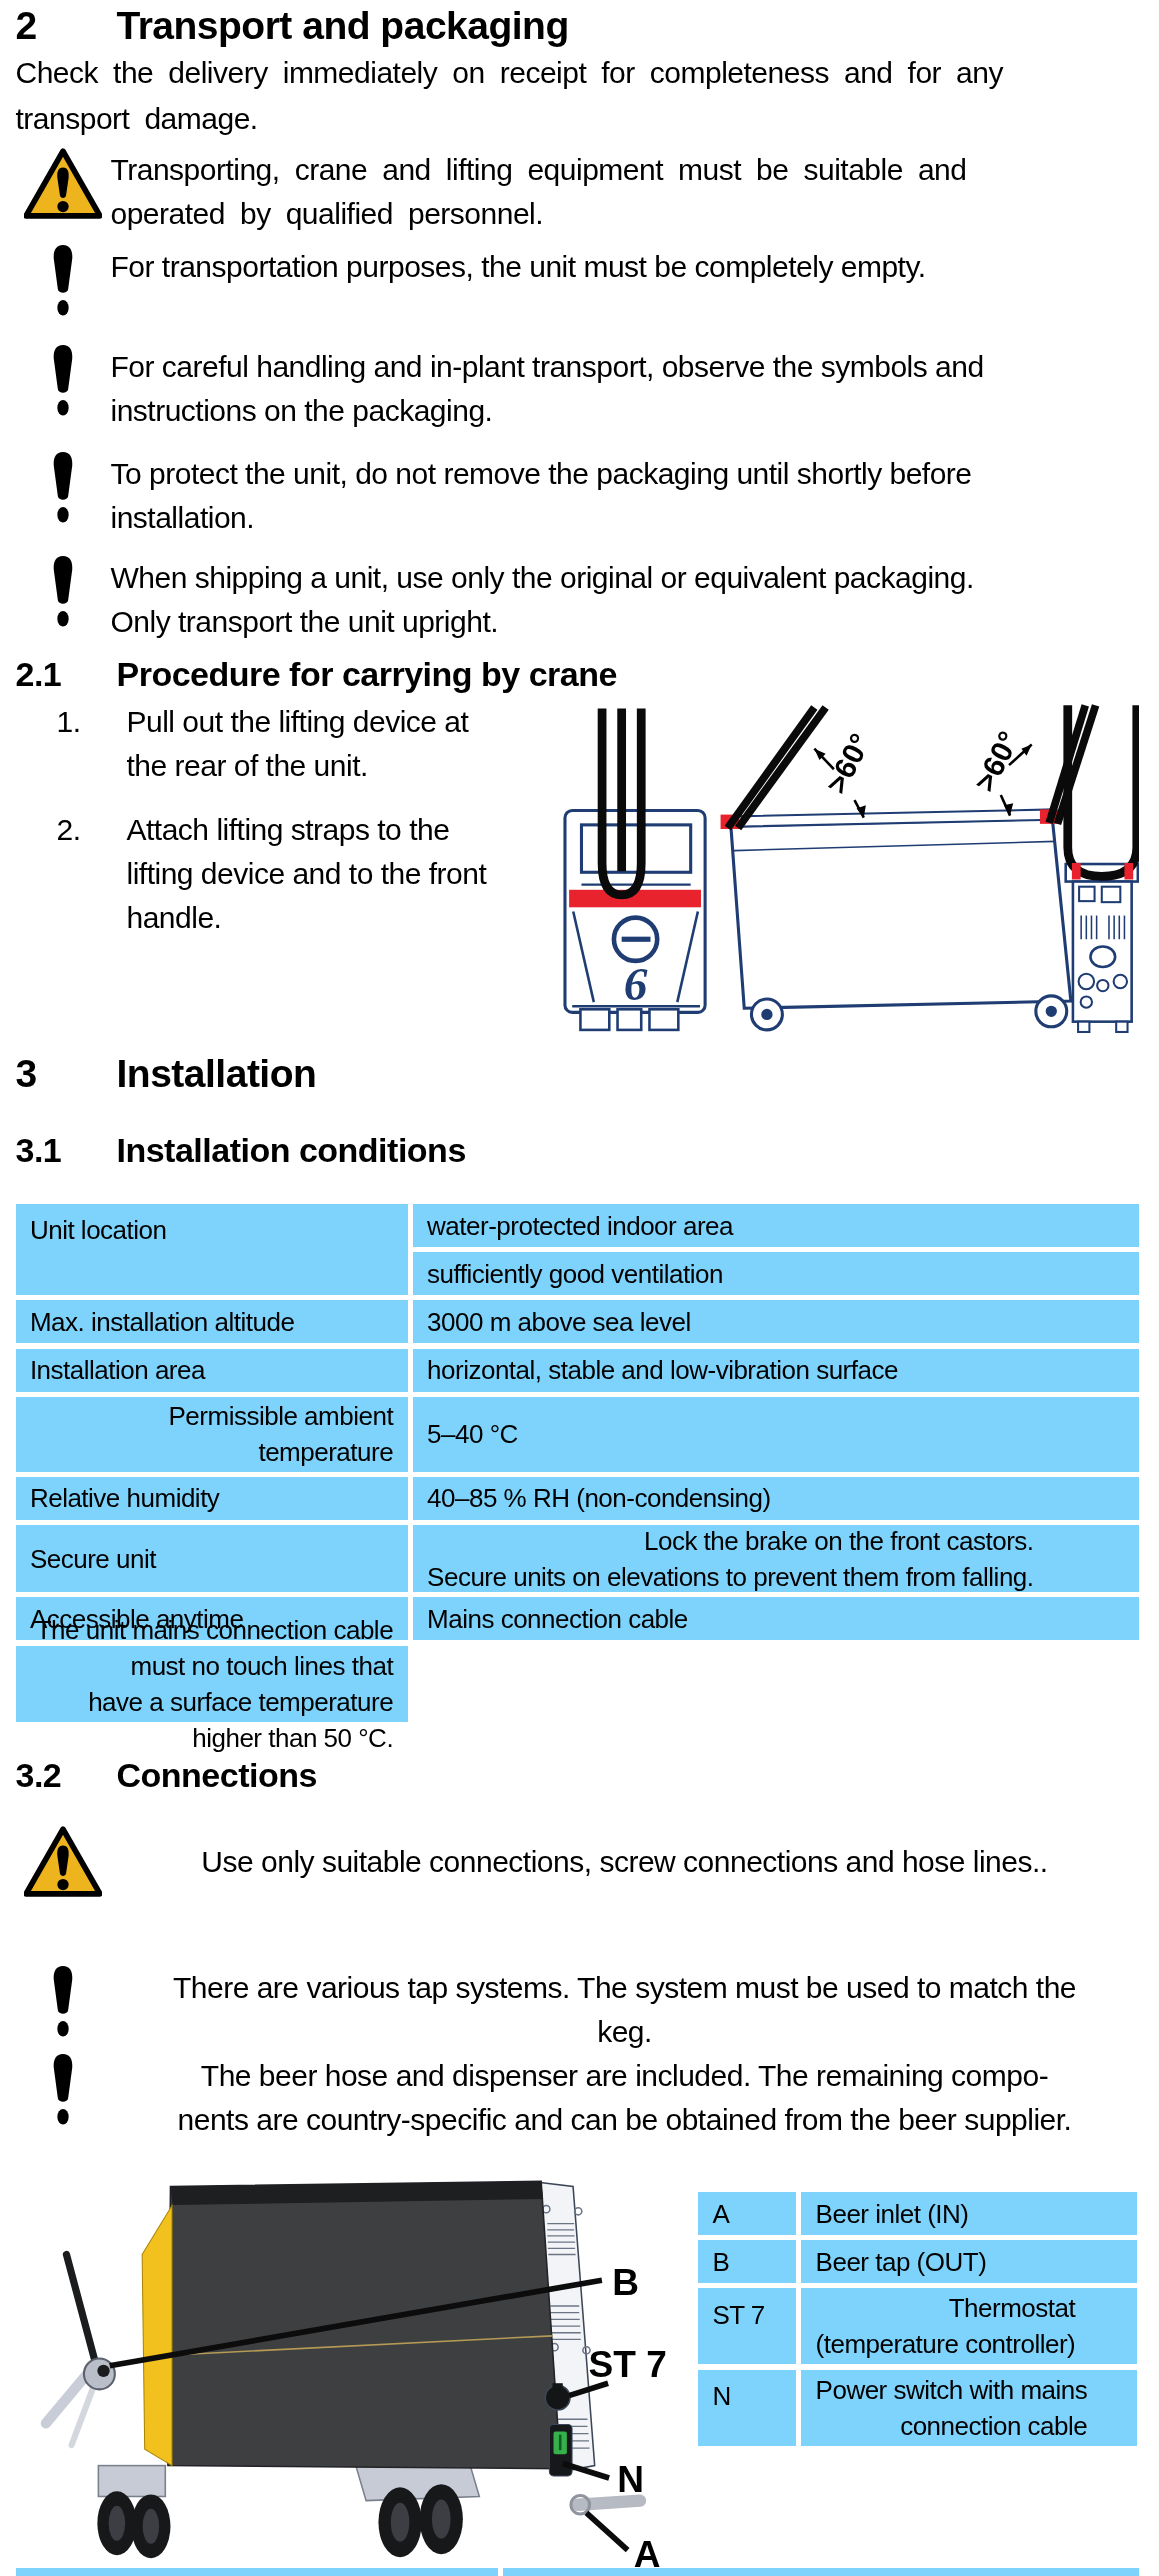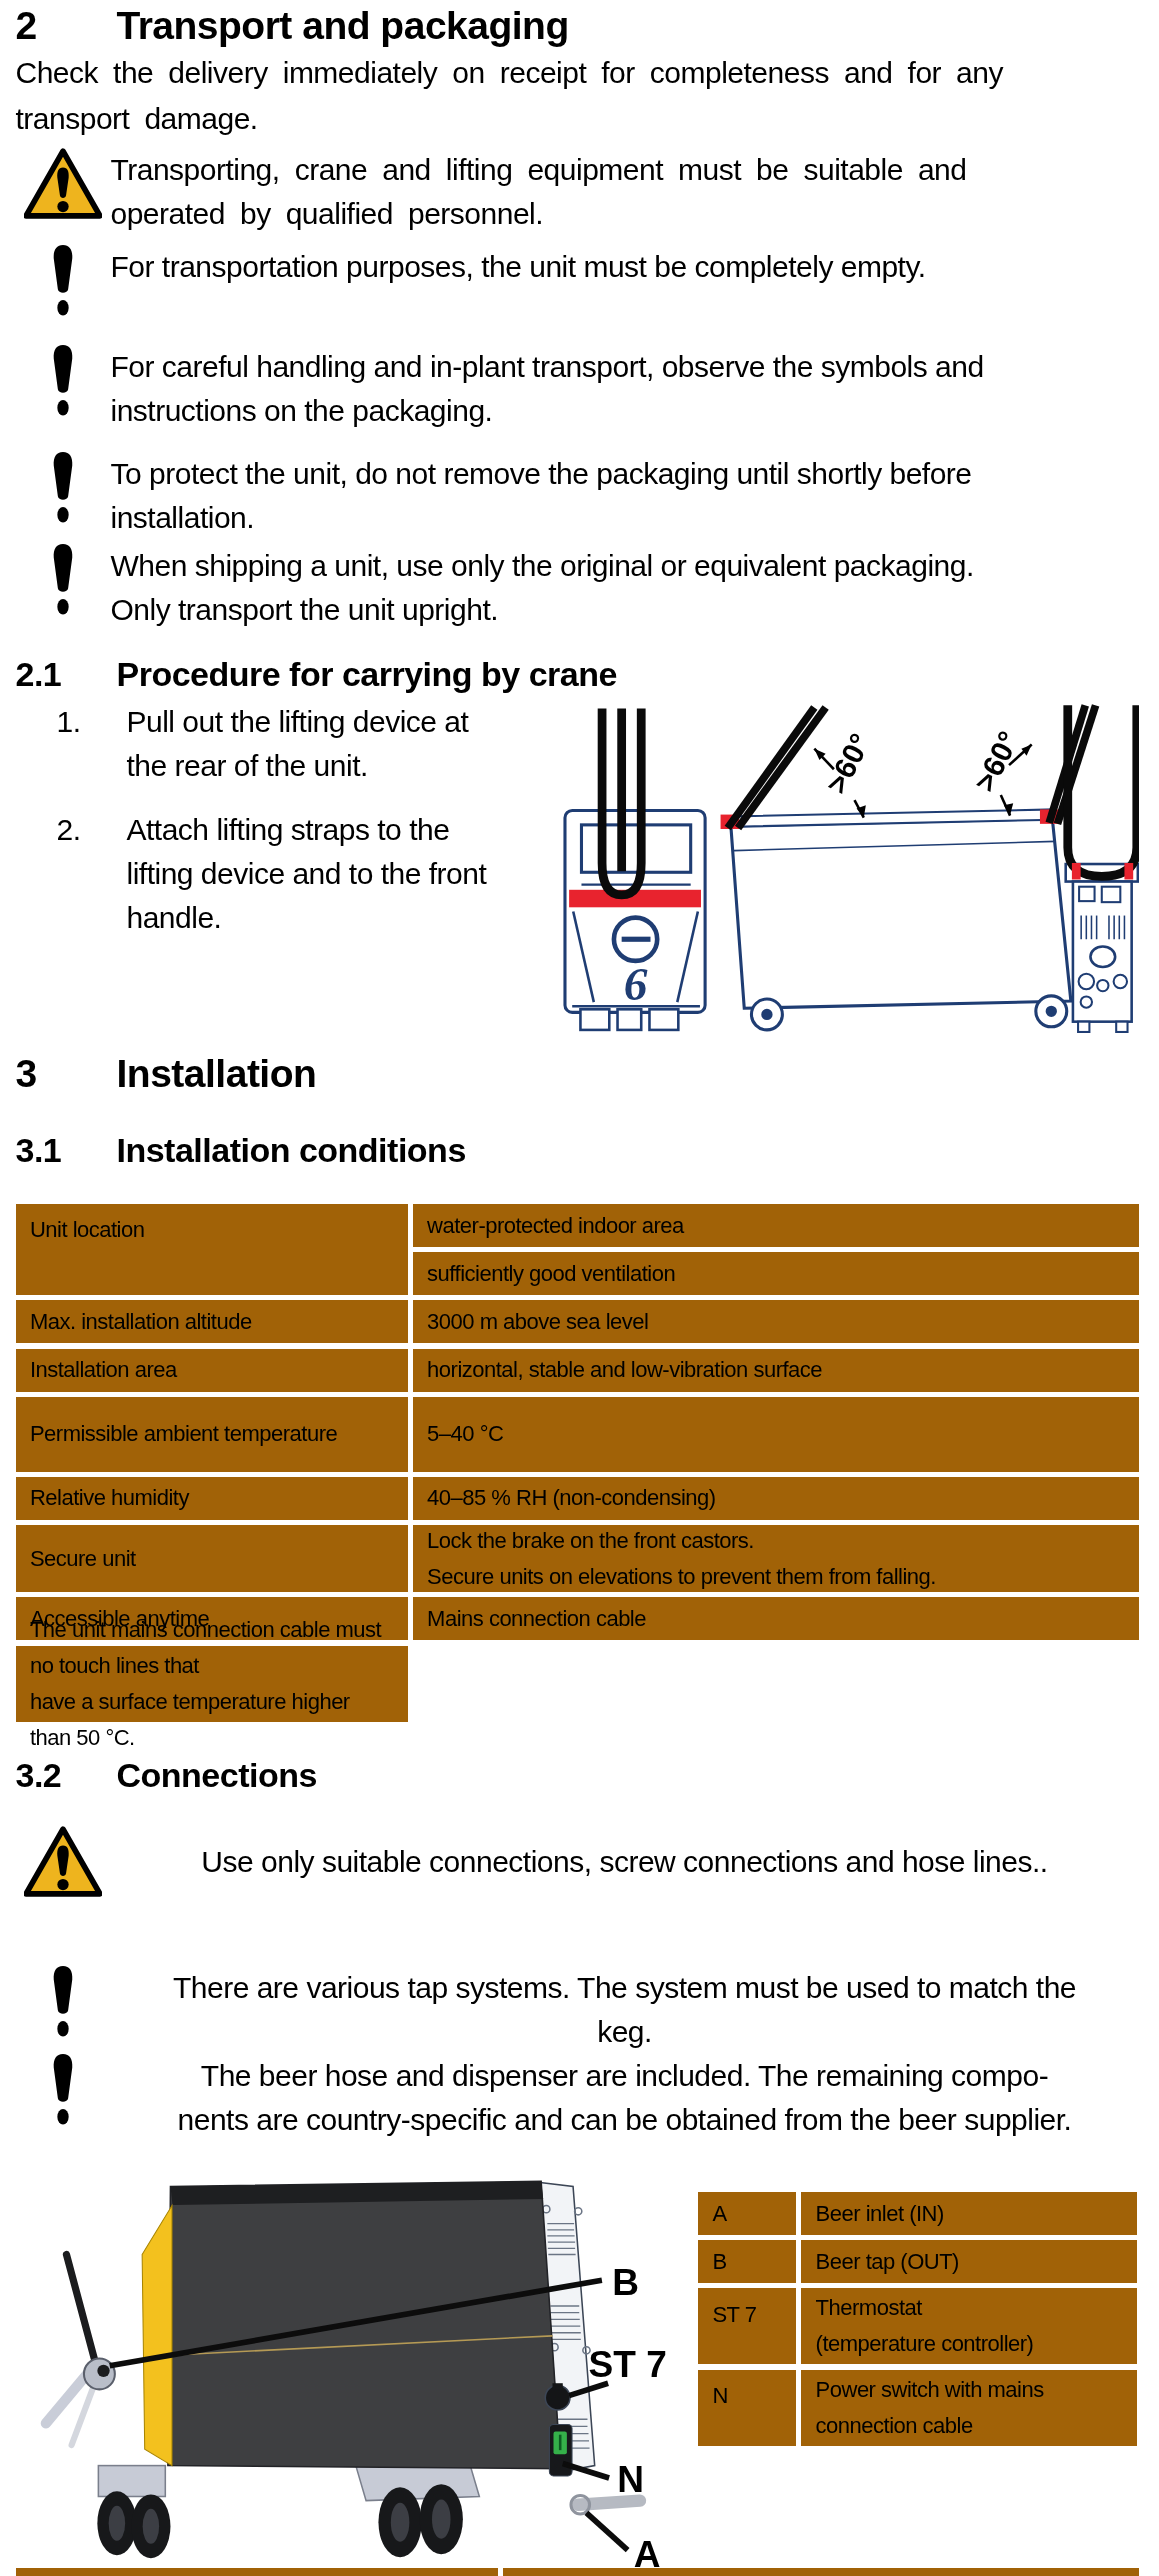--- a/index.html
+++ b/index.html
@@ -17,22 +17,22 @@
   .wrow{display:flex;align-items:flex-start;}
   .wicon{width:95px;flex:0 0 95px;display:flex;justify-content:center;}
   .wtext{flex:1;font-size:30px;line-height:44px;letter-spacing:-0.5px;white-space:pre-line;}
   .pt28{padding-top:14.4px;}
   
   .step{display:flex;margin-bottom:19.6px;}
   .stepnum{flex:0 0 70px;padding-left:41px;box-sizing:content-box;font-size:30px;line-height:44px;letter-spacing:-0.5px;}
   .steptext{font-size:30px;line-height:44px;letter-spacing:-0.5px;white-space:pre-line;}
   
   .grid{display:grid;background:#ffffff;}
-  .cell{background:#a16207;display:flex;align-items:center;padding:0 14.4px;
-        font-size:22px;line-height:36px;letter-spacing:-0.5px;white-space:pre-line;}
+  .cell{background:#7dd3fc;display:flex;align-items:center;padding:0 14.4px;
+        font-size:26px;line-height:36px;letter-spacing:-0.5px;white-space:pre-line;text-align:right;}
   .cell.top{align-items:flex-start;padding-top:8.2px;}
   .t1{grid-template-columns:392px 1fr;grid-auto-rows:auto;gap:5.2px;
       grid-template-rows:43px 43px 43px 43px 75px 43px 67px 43px 76px;}
   .legend{grid-template-columns:98px 1fr;grid-template-rows:43px 43px 76px 76px;gap:5.2px;}
   .mains{grid-template-columns:482px 1fr;grid-template-rows:49px 49px;gap:5.2px;}
   .span2{grid-row:span 2;}
   .ivar{font-style:italic;}
   sub.mx{font-size:0.58em;vertical-align:baseline;position:relative;top:0.18em;}
   
   .biglabel{font:bold 72px "Liberation Sans",sans-serif;fill:#000;}
@@ -80,21 +80,21 @@
       <span class="wicon">
         <svg width="24" height="71" viewBox="0 0 46 138">
           <path d="M23,0 C36,0 42,10 41,26 L33,86 C32,95 14,95 13,86 L5,26 C4,10 10,0 23,0 Z" fill="#000"></path>
           <ellipse cx="23" cy="122" rx="11" ry="15" fill="#000"></ellipse>
         </svg>
       </span>
       <span class="wtext">For careful handling and in-plant transport, observe the symbols and
 instructions on the packaging.</span>
     </div>
 
-    <div class="wrow" style="margin-bottom:4px;">
+    <div class="wrow" style="margin-bottom:16px;">
       <span class="wicon">
         <svg width="24" height="71" viewBox="0 0 46 138">
           <path d="M23,0 C36,0 42,10 41,26 L33,86 C32,95 14,95 13,86 L5,26 C4,10 10,0 23,0 Z" fill="#000"></path>
           <ellipse cx="23" cy="122" rx="11" ry="15" fill="#000"></ellipse>
         </svg>
       </span>
       <span class="wtext">To protect the unit, do not remove the packaging until shortly before
 installation.</span>
     </div>
 

